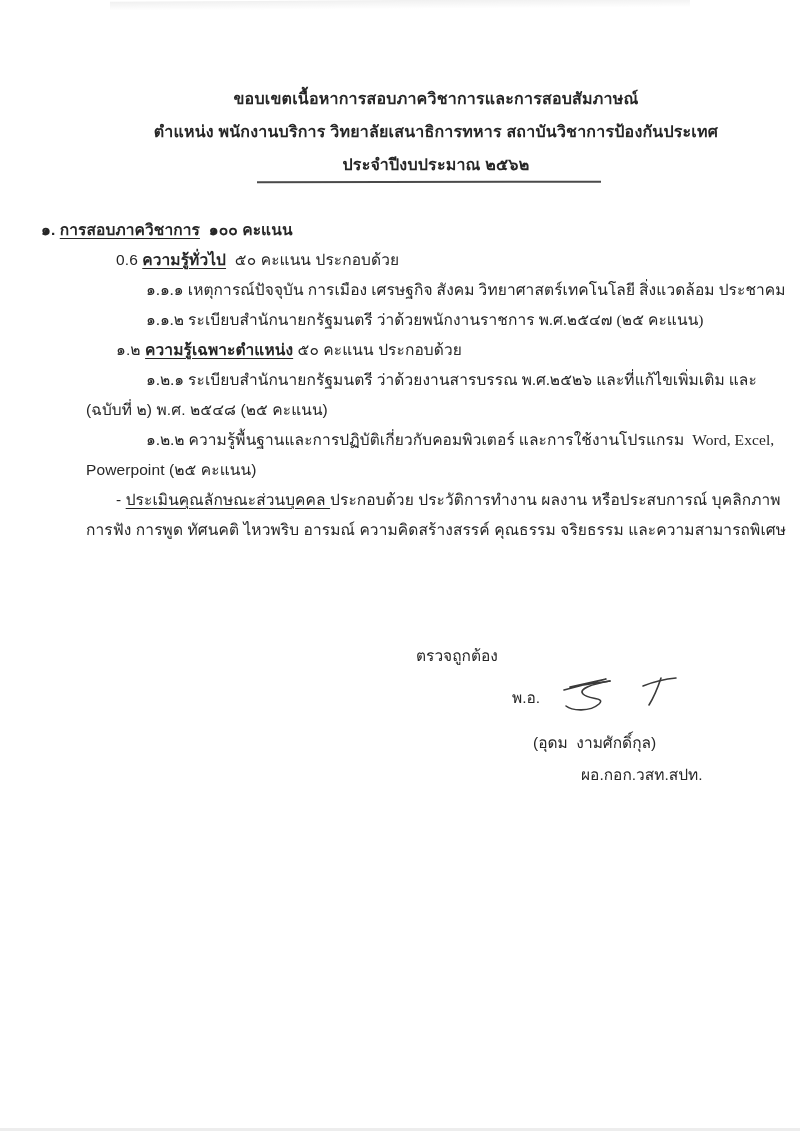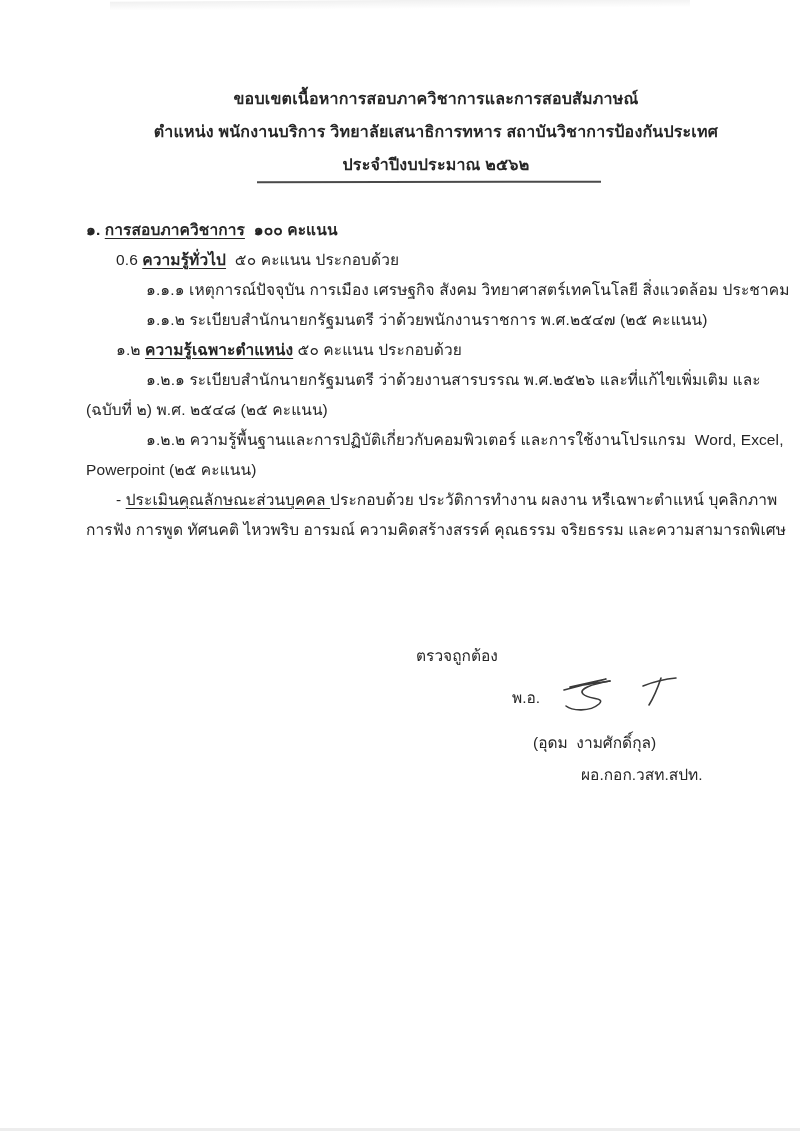--- a/index.html
+++ b/index.html
@@ -32,23 +32,23 @@
     white-space: pre; letter-spacing: 0.2px;
   }
   .divider {
     position: absolute; top: 181px; left: 257px; width: 344px; height: 2px;
     background: #4a4a4a; transform: rotate(-0.12deg);
   }
   .body-block { position: absolute; top: 215px; left: 0; width: 800px; }
   .line {
     font-size: 15.5px; line-height: 30px; white-space: pre; letter-spacing: 0.1px;
   }
-  .l0   { margin-left: 86px; }
+  .l0   { margin-left: 41px; }
   .l1   { margin-left: 116px; }
-  .l2   { margin-left: 146px; }
+  .l2   { margin-left: 146px; font-family: Liberation Serif, serif; }
   .cont { margin-left: 86px; }
   .bold { font-weight: bold; }
   .u { text-decoration: underline; text-underline-offset: 3px; text-decoration-thickness: 1.3px; }
   .sig-verify   { position: absolute; left: 416px; top: 642px; font-size: 15.5px; line-height: 28px; white-space: pre; }
   .sig-rank     { position: absolute; left: 512px; top: 684px; font-size: 15.5px; line-height: 28px; white-space: pre; }
   .sig-scribble { position: absolute; left: 548px; top: 666px; }
   .sig-name     { position: absolute; left: 533px; top: 729px; font-size: 15.5px; line-height: 28px; white-space: pre; }
   .sig-position { position: absolute; left: 581px; top: 761px; font-size: 15.5px; line-height: 28px; white-space: pre; }
 </style>
 </head>
@@ -81,21 +81,21 @@
 
     <div class="line l1"><span>๑.๒ </span><span class="u bold">ความรู้เฉพาะตำแหน่ง</span><span> ๕๐ คะแนน ประกอบด้วย</span></div>
 
     <div class="line l2">๑.๒.๑ ระเบียบสำนักนายกรัฐมนตรี ว่าด้วยงานสารบรรณ พ.ศ.๒๕๒๖ และที่แก้ไขเพิ่มเติม และ</div>
     <div class="line cont">(ฉบับที่ ๒) พ.ศ. ๒๕๔๘ (๒๕ คะแนน)</div>
 
     <div class="line l2">๑.๒.๒ ความรู้พื้นฐานและการปฏิบัติเกี่ยวกับคอมพิวเตอร์ และการใช้งานโปรแกรม  Word, Excel,</div>
     <div class="line cont">Powerpoint (๒๕ คะแนน)</div>
 
 
-    <div class="line l1"><span>- </span><span class="u">ประเมินคุณลักษณะส่วนบุคคล </span><span>ประกอบด้วย ประวัติการทำงาน ผลงาน หรืเฉพาะตำแหน์ บุคลิกภาพ</span></div>
+    <div class="line l1"><span>- </span><span class="u">ประเมินคุณลักษณะส่วนบุคคล </span><span>ประกอบด้วย ประวัติการทำงาน ผลงาน หรือประสบการณ์ บุคลิกภาพ</span></div>
     <div class="line cont">การฟัง การพูด ทัศนคติ ไหวพริบ อารมณ์ ความคิดสร้างสรรค์ คุณธรรม จริยธรรม และความสามารถพิเศษ</div>
 
   </div>
 
   <div class="sig-verify">ตรวจถูกต้อง</div>
 
   <div class="sig-rank">พ.อ.</div>
 
   <div class="sig-scribble">
     <svg width="135" height="58" viewBox="0 0 135 58" xmlns="http://www.w3.org/2000/svg">

